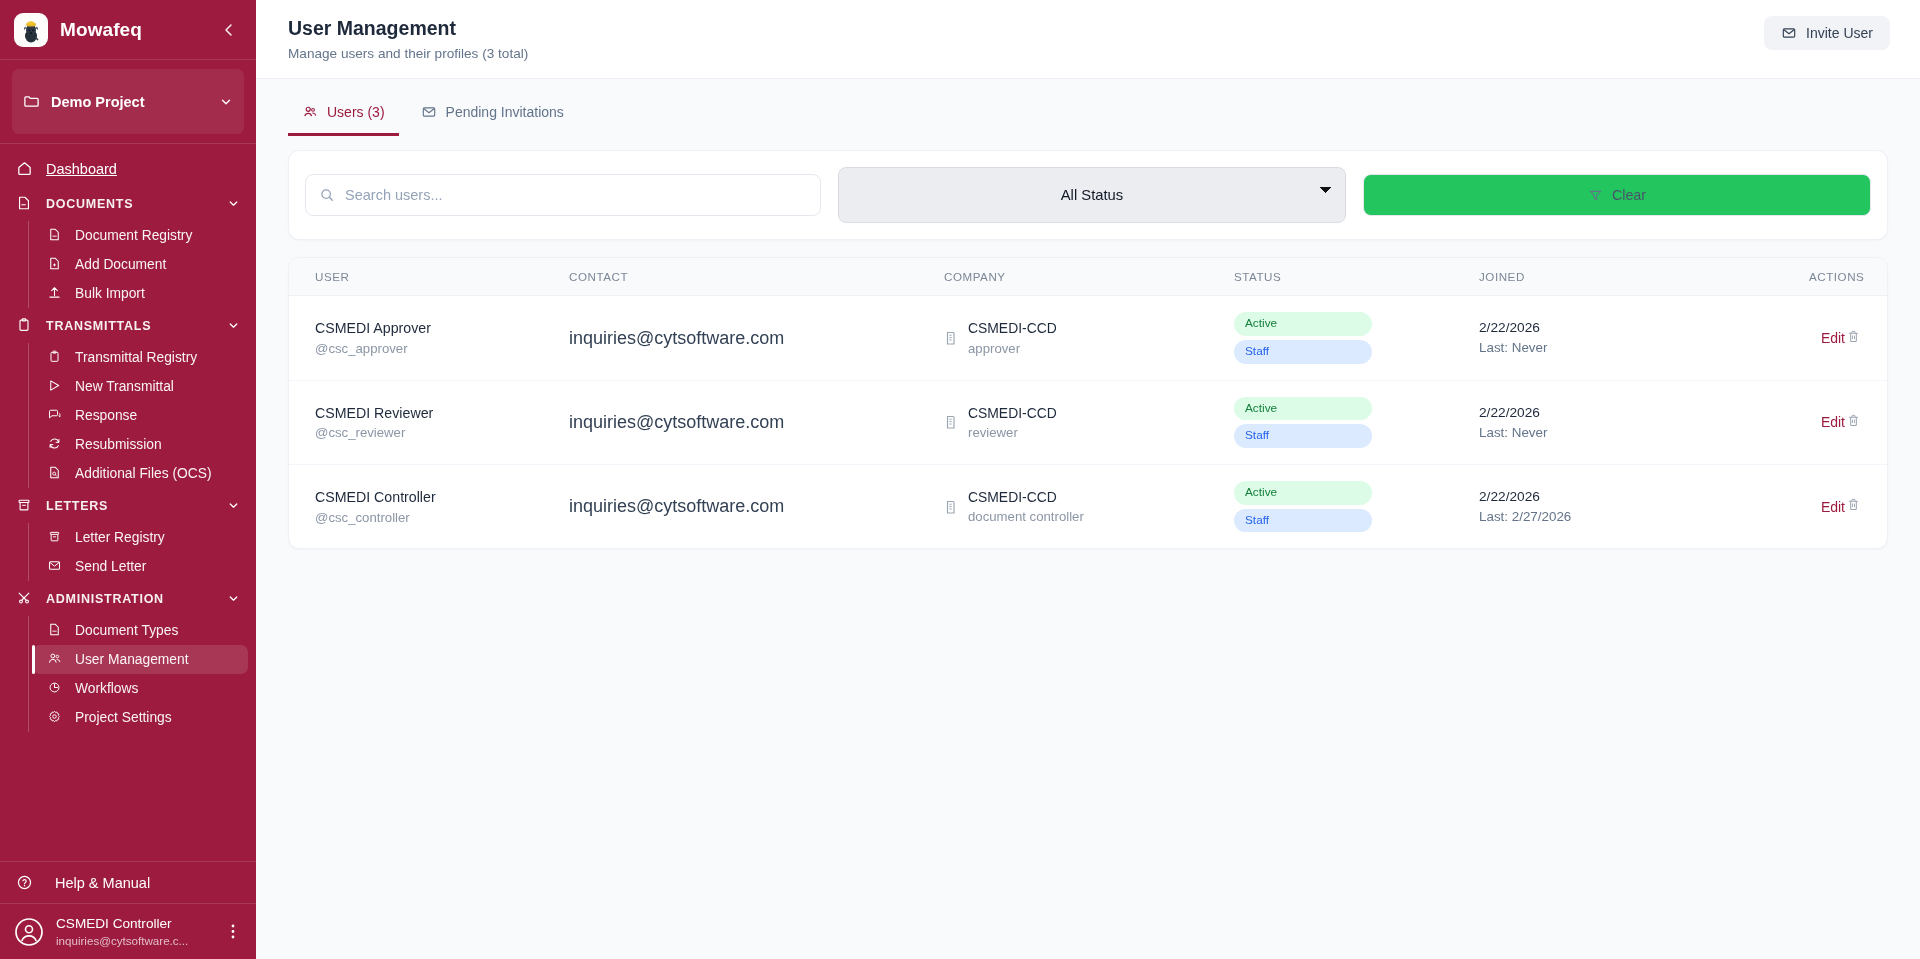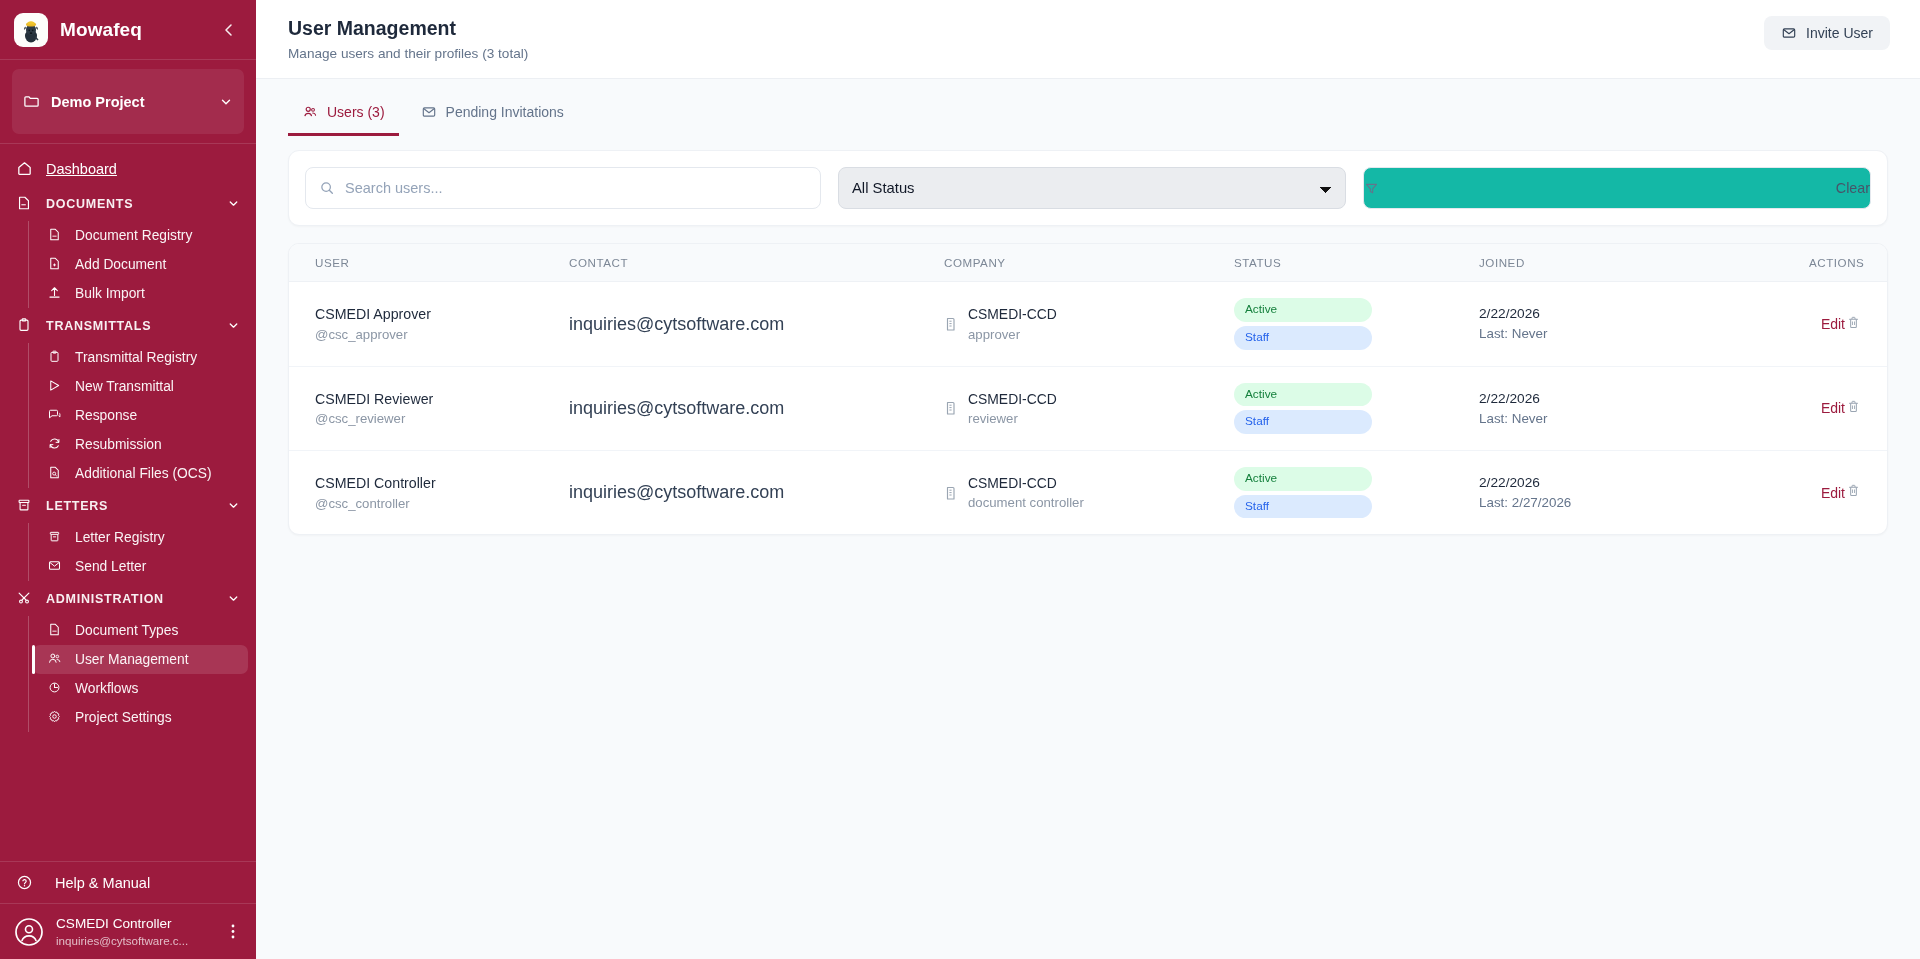--- a/index.html
+++ b/index.html
@@ -141,33 +141,34 @@
     display: flex; align-items: center;
     border: 1px solid #e4e8ee; border-radius: 8px; height: 42px;
     padding: 0 13px; gap: 10px; background:#fff;
   }
   .search-wrap input {
     border: none; outline: none; font-size: 14.5px; flex: 1;
     font-family: "Liberation Sans", sans-serif; color: #1e293b; background: transparent;
   }
   .search-wrap input::placeholder { color: #94a3b8; }
   .status-select {
-    flex: 0 0 508px; height: 42px; border-radius: 8px;
+    flex: 0 0 508px; height: 56px; border-radius: 8px;
     border: 1px solid #d9dde3; background: #ebedf0;
     font-size: 14.8px; color: #111827; padding: 0 13px;
     font-family: "Liberation Sans", sans-serif; cursor: pointer;
     appearance: none; -webkit-appearance: none;
     background-image: linear-gradient(45deg, transparent 50%, #111 50%), linear-gradient(135deg, #111 50%, transparent 50%);
     background-position: calc(100% - 20px) 19px, calc(100% - 14px) 19px;
     background-size: 6px 6px, 6px 6px;
     background-repeat: no-repeat;
+    text-align: center;
   }
   .clear-btn {
     flex: 1; height: 42px; border: 1px solid #e4e8ee; border-radius: 8px;
-    background: #14b8a6; display: flex; align-items: center; justify-content: space-between;
+    background: #22c55e; display: flex; align-items: center; justify-content: center;
     gap: 9px; font-size: 14.3px; color: #475569; cursor: pointer;
     font-family: "Liberation Sans", sans-serif;
   }
 
   .table-card {
     margin-top: 17px; background: #ffffff;
     border: 1px solid #eef1f5; border-radius: 11px; overflow: hidden;
     box-shadow: 0 1px 2px rgba(16,24,40,0.03);
   }
   table { width: 100%; border-collapse: collapse; table-layout: fixed; }

